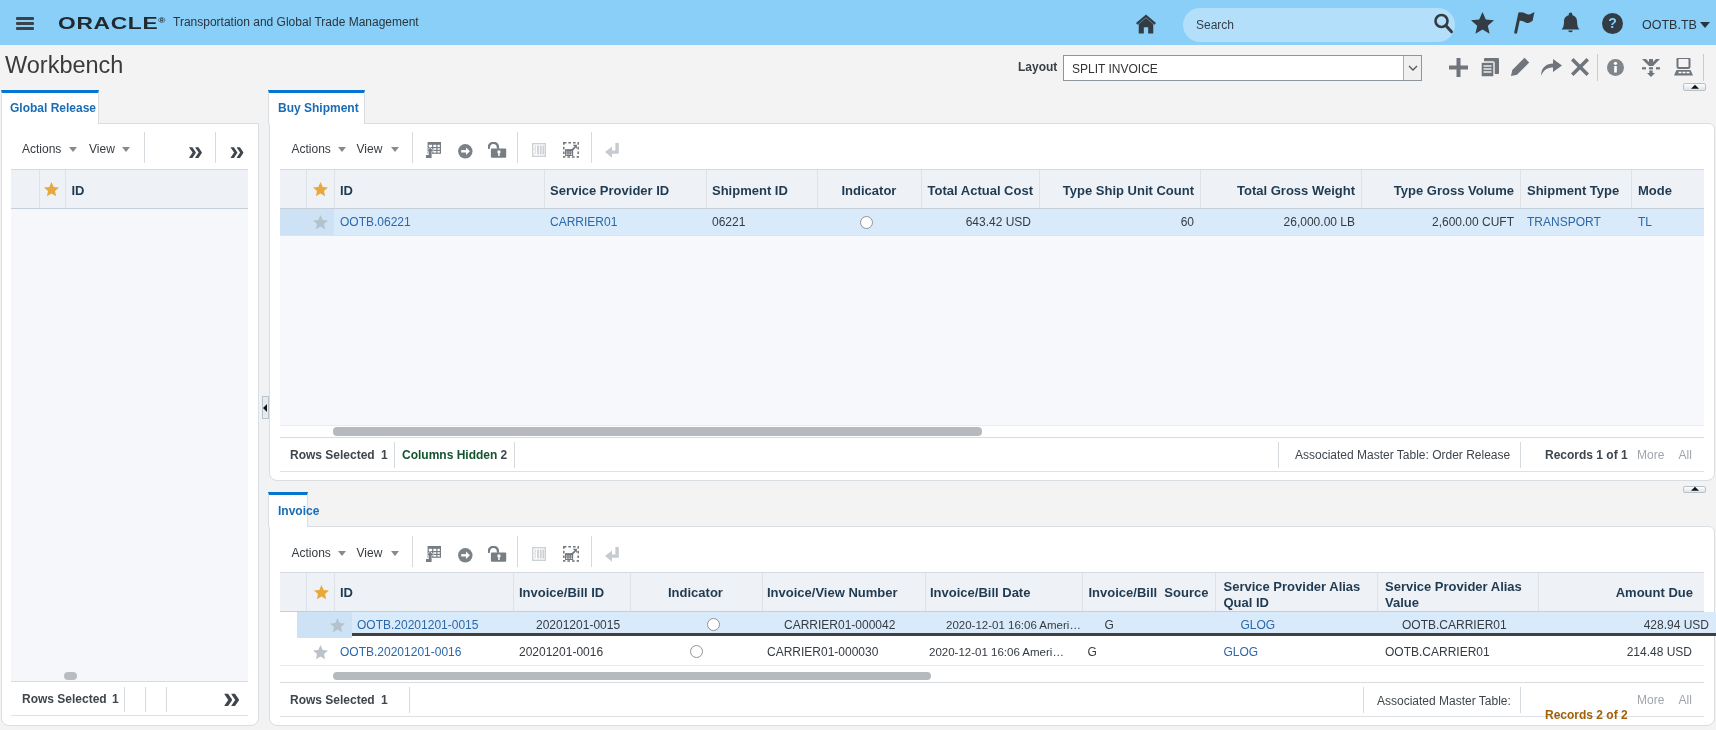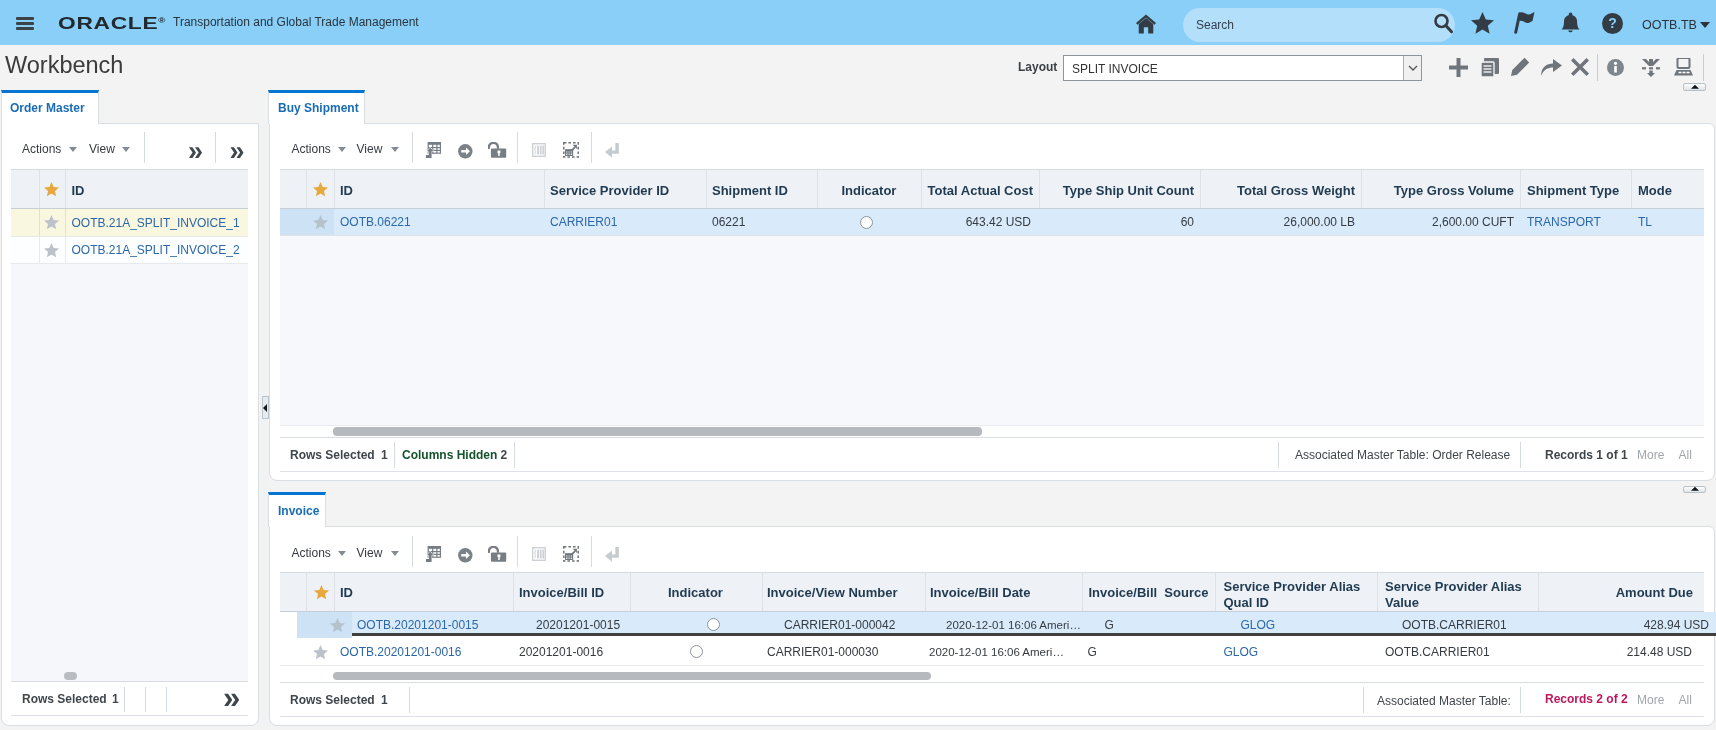--- a/index.html
+++ b/index.html
@@ -120,23 +120,23 @@
 <div class="sep" style="left:1703px;top:54px;height:27px;background:#c8ccd0"></div>
 
 <div class="cbtn" style="left:1683px;top:83px"></div>
 <div class="cbtn" style="left:1683px;top:485.5px;height:7px"></div>
 
 <div class="abs" style="left:260px;top:122.5px;width:8px;height:603px;background:#f1f2f3;z-index:2"></div>
 <div class="abs" style="left:261.5px;top:396px;width:7px;height:23px;background:#e7ebee;border:1px solid #bac4cd;z-index:3">
   <div style="position:absolute;left:0.5px;top:7px;width:0;height:0;border-top:4px solid transparent;border-bottom:4px solid transparent;border-right:4px solid #15181b"></div>
 </div>
 
-<div class="tab" style="left:1px;top:89.5px;width:98px;height:34px;padding:8.5px 0 0 8px">Order Master</div>
+<div class="tab" style="left:1px;top:89.5px;width:98px;height:34px;padding:8.5px 0 0 8px">Global Release</div>
 <div class="tab" style="left:268px;top:89.5px;width:96.5px;height:34px;padding:8.5px 0 0 9px">Buy Shipment</div>
-<div class="tab" style="left:268px;top:492px;width:58px;height:34.5px;padding:8.5px 0 0 9px">Invoice</div>
+<div class="tab" style="left:268px;top:492px;width:40px;height:34.5px;padding:8.5px 0 0 9px">Invoice</div>
 
 <div class="panel" style="left:1px;top:122.5px;width:257.5px;height:603px;border-radius:0 2px 8px 8px"></div>
 <div class="abs" style="z-index:4">
 
   <div class="t" style="left:22px;top:143px">Actions</div>
   <div class="car" style="left:68.5px;top:147px"></div>
   <div class="t" style="left:89px;top:143px">View</div>
   <div class="car" style="left:121.5px;top:147px"></div>
   <div class="sep" style="left:144px;top:132px;height:31px"></div>
   <div class="t b" style="left:188px;top:135.5px;font-size:27px;color:#40474d">»</div>
@@ -144,36 +144,20 @@
   <div class="t b" style="left:229.5px;top:135.5px;font-size:27px;color:#40474d">»</div>
 
   <div class="abs" style="left:11px;top:169px;width:237px;height:512px;background:#f5f7fa">
     <div class="abs" style="left:0;top:0;width:237px;height:40px;background:#eef1f5;border-top:1px solid #d5dbe0;border-bottom:1px solid #c6cfd8">
       <div class="sep" style="left:27.5px;top:0;height:38px;background:#dde2e7"></div>
       <div class="sep" style="left:53.5px;top:0;height:38px;background:#dde2e7"></div>
       <svg class="ic" style="left:33px;top:12px" width="15" height="15" viewBox="0 0 15 15">
           <path d="M7.5 0 L9.7 4.9 L15 5.4 L11 9 L12.1 14.2 L7.5 11.5 L2.9 14.2 L4 9 L0 5.4 L5.3 4.9 Z" fill="#e7a93d"></path>
         </svg>
       <div class="t hd" style="left:60.5px;top:14px">ID</div>
-    </div>
-    <div class="abs" style="left:0;top:40px;width:237px;height:27.5px;background:#faf7e0;border-bottom:1px solid #e7eaed">
-      <div class="sep" style="left:27.5px;top:0;height:27px;background:#e4e0ca"></div>
-      <div class="sep" style="left:53.5px;top:0;height:27px;background:#e4e0ca"></div>
-      <svg class="ic" style="left:33px;top:6px" width="15" height="15" viewBox="0 0 15 15">
-          <path d="M7.5 0 L9.7 4.9 L15 5.4 L11 9 L12.1 14.2 L7.5 11.5 L2.9 14.2 L4 9 L0 5.4 L5.3 4.9 Z" fill="#bcc2c9"></path>
-        </svg>
-      <div class="t lk" style="left:60.5px;top:7.5px">OOTB.21A_SPLIT_INVOICE_1</div>
-    </div>
-    <div class="abs" style="left:0;top:67.5px;width:237px;height:27.5px;background:#fdfeff;border-bottom:1px solid #e7eaed">
-      <div class="sep" style="left:27.5px;top:0;height:27px;background:#e8ebee"></div>
-      <div class="sep" style="left:53.5px;top:0;height:27px;background:#e8ebee"></div>
-      <svg class="ic" style="left:33px;top:6px" width="15" height="15" viewBox="0 0 15 15">
-          <path d="M7.5 0 L9.7 4.9 L15 5.4 L11 9 L12.1 14.2 L7.5 11.5 L2.9 14.2 L4 9 L0 5.4 L5.3 4.9 Z" fill="#bcc2c9"></path>
-        </svg>
-      <div class="t lk" style="left:60.5px;top:7.5px">OOTB.21A_SPLIT_INVOICE_2</div>
     </div>
     <div class="abs" style="left:53px;top:502.5px;width:13px;height:8px;border-radius:4px;background:#b9bdc1"></div>
   </div>
 
   <div class="abs" style="left:11px;top:681px;width:237px;height:35px;background:#fff;border-top:1px solid #d7dcdf;border-bottom:1px solid #dee2e6">
     <div class="t b" style="left:11px;top:11px;color:#3f464c">Rows Selected</div>
     <div class="t b" style="left:101px;top:11px;color:#3f464c">1</div>
     <div class="sep" style="left:113px;top:5px;height:25px"></div>
     <div class="sep" style="left:134px;top:5px;height:25px"></div>
     <div class="sep" style="left:155px;top:5px;height:25px"></div>
@@ -415,17 +399,17 @@
 
   <div class="abs" style="left:333px;top:671.5px;width:598px;height:8.5px;border-radius:4px;background:#b6babe"></div>
 
   <div class="abs" style="left:280px;top:682px;width:1424px;height:35px;background:#fff;border-top:1px solid #d7dcdf;border-bottom:1px solid #dee2e6">
     <div class="t b" style="left:10px;top:11px;color:#3f464c">Rows Selected</div>
     <div class="t b" style="left:101px;top:11px;color:#3f464c">1</div>
     <div class="sep" style="left:129px;top:4px;height:26px"></div>
     <div class="sep" style="left:1082.5px;top:4px;height:26px"></div>
     <div class="t" style="left:1097px;top:11.5px;color:#3f464c">Associated Master Table:</div>
     <div class="sep" style="left:1239.5px;top:4px;height:26px"></div>
-    <div class="t b" style="left:1265px;top:10px;color:#be185d">Records 2 of 2</div>
+    <div class="t b" style="left:1265px;top:26px;color:#a16207">Records 2 of 2</div>
     <div class="t gr" style="left:1357px;top:11px">More</div>
     <div class="t gr" style="left:1398.5px;top:11px">All</div>
   </div>
 </div>
 
 </body></html>

